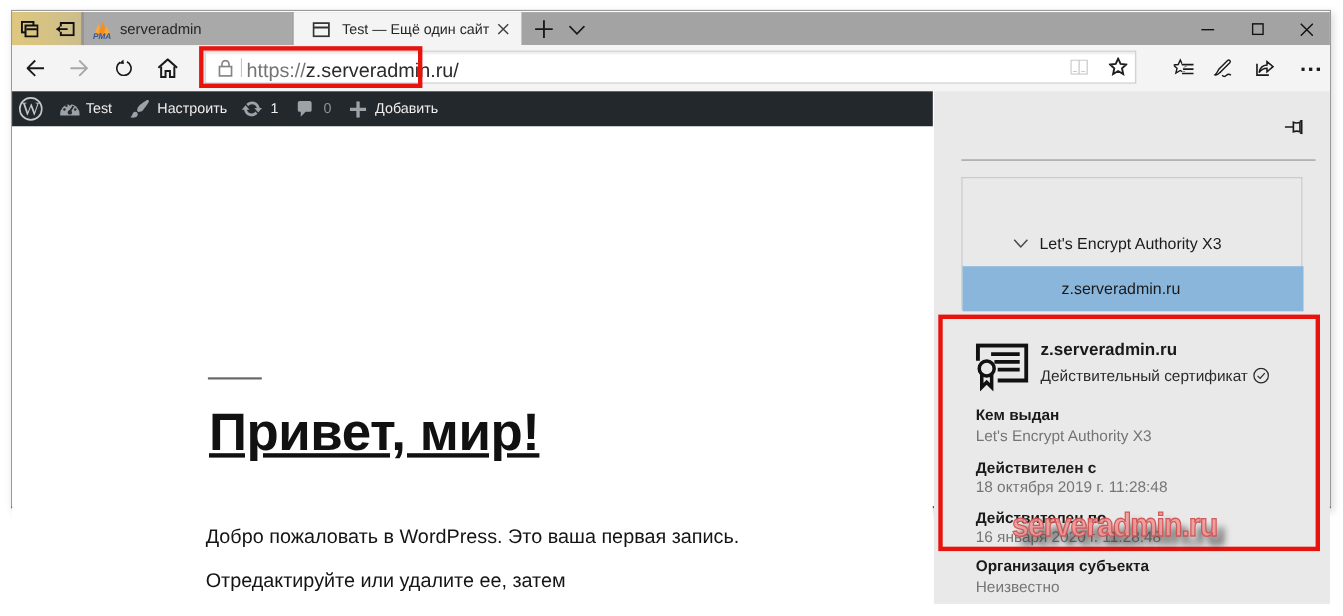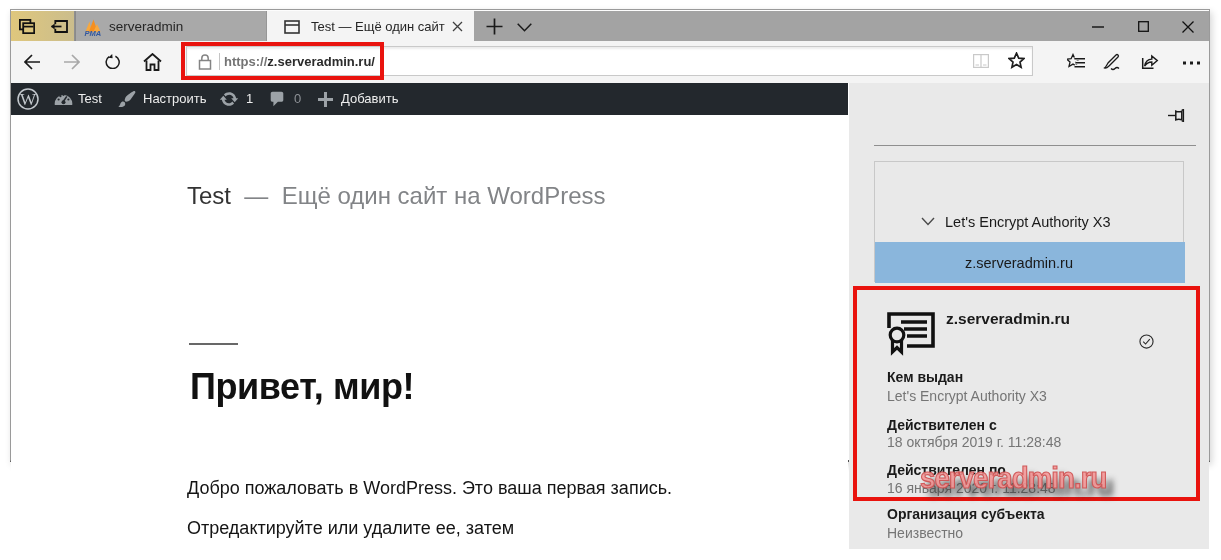--- a/index.html
+++ b/index.html
@@ -8,34 +8,34 @@
 #win { position:absolute; left:10px; top:9px; width:1200px; height:453px; background:#fff; border:1px solid #9a9a9a; border-bottom:2px solid #4e4e4e; box-shadow:2px 3px 7px rgba(0,0,0,0.16); }
 
 #tabbar { position:absolute; left:0; top:0; width:1198px; height:31px; background:#a3a3a3; border-top:1px solid #fdfdfd; }
 #aside { position:absolute; left:0; top:0; width:64px; height:31px; background:linear-gradient(to right,#dfc77d,#cbbd8c); border-right:1px solid #8f8f8f; }
 #tab1 { position:absolute; left:64px; top:0; width:192px; height:31px; background:#a9a9a9; border-left:1px solid #8a8a8a; border-right:1px solid #979797; }
 #tab2 { position:absolute; left:256px; top:0; width:207px; height:31px; background:#f4f4f4; }
 .tabtxt { font-size:13px; color:#262626; }
 
 #navbar { position:absolute; left:0; top:31px; width:1198px; height:42px; background:#f4f4f4; }
 #addr { position:absolute; left:175px; top:5px; width:847px; height:30px; background:#fff; border:1px solid #c9c9c9; box-shadow:inset 0 2px 2px rgba(0,0,0,0.08); }
-#urltxt { position:absolute; left:37px; top:7px; font-size:13px; color:#2b2b2b; white-space:nowrap;font-weight:bold; }
+#urltxt { position:absolute; left:37px; top:7px; font-size:18px; color:#2b2b2b; white-space:nowrap; }
 #urltxt .h { color:#747474; }
 
 #red1 { position:absolute; left:170px; top:32px; width:203px; height:38px; border:4px solid #e9130e; z-index:50; }
 #red2 { position:absolute; left:842px; top:276px; width:347px; height:215px; border:4px solid #e9130e; z-index:50; }
 
 #adminbar { position:absolute; left:0; top:73px; width:837px; height:32px; background:#23282d; color:#eee; font-size:13px; }
 .ab { position:absolute; top:0; height:32px; line-height:32px; white-space:nowrap; }
 
 #content { position:absolute; left:0; top:105px; width:837px; height:434px; background:#fff; }
 #sitetitle { position:absolute; left:176px; top:172px; font-size:24px; color:#333; white-space:nowrap; }
 #sitetitle .tag { color:#828487; }
 #hr1 { position:absolute; left:178px; top:333px; width:49px; height:2px; background:#686868; }
-#h1 { position:absolute; left:179px; top:356px; font-size:36px; font-weight:bold; letter-spacing:-0.4px; color:#111; }
+#h1 { position:absolute; left:179px; top:356px; font-size:48px; font-weight:bold; letter-spacing:-0.4px; color:#111;text-decoration:underline; }
 #para { position:absolute; left:176px; top:458px; width:545px; font-size:18px; line-height:40px; color:#141414; }
 
 #panel { position:absolute; left:838px; top:73px; width:360px; height:466px; background:#e9e9e9; }
 #ptitle { position:absolute; left:25px; top:21px; font-size:22px; color:#3c3c3c; }
 #psep { position:absolute; left:25px; top:62px; width:322px; height:1px; background:#8f8f8f; }
 #tree { position:absolute; left:25px; top:78px; width:310px; height:121px; border:1px solid #c8c8c8; border-bottom:none; }
 .trow { position:absolute; left:0; width:310px; height:40px; font-size:14.5px; color:#1a1a1a; }
 #trow3 { position:absolute; left:0; top:80px; width:310px; height:41px; background:#8ab6dc; font-size:14.5px; color:#1a1a1a; }
 .plabel { font-weight:bold; font-size:14px; color:#1a1a1a; position:absolute; left:38px; white-space:nowrap; }
 .pvalue { font-size:14px; color:#757575; position:absolute; left:38px; white-space:nowrap; }
@@ -176,21 +176,20 @@
       <path fill="#9ca2a7" d="M5 2h10c1.1 0 2 .9 2 2v7c0 1.1-.9 2-2 2h-4l-5 5v-5H5c-1.1 0-2-.9-2-2V4c0-1.1.9-2 2-2z"></path>
     </svg>
     <span class="ab" style="left:283px;color:#8d9196">0</span>
     <svg class="abs" style="left:307px;top:9px" width="15" height="15" viewBox="0 0 15 15">
       <path d="M6 0 L9 0 L9 6 L15 6 L15 9 L9 9 L9 15 L6 15 L6 9 L0 9 L0 6 L6 6 Z" fill="#9ca2a7"></path>
     </svg>
     <span class="ab" style="left:330px">Добавить</span>
   </div>
 
   <div id="content"></div>
-  <div id="sitetitle">Test <span class="tag">&nbsp;—&nbsp; Ещё один сайт на WordPress</span></div>
   <div id="hr1"></div>
   <div id="h1">Привет, мир!</div>
   <div id="para">Добро пожаловать в WordPress. Это ваша первая запись. Отредактируйте или удалите ее, затем</div>
 
   <div id="panel">
     <svg class="abs" style="left:319px;top:26px" width="18" height="13" viewBox="0 0 18 13">
       <path d="M0 6.5 L7.4 6.5" stroke="#1a1a1a" stroke-width="1.4"></path>
       <path d="M7.8 2.2 C10 3.1 11.6 3.1 13.8 2.2 L13.8 10.8 C11.6 9.9 10 9.9 7.8 10.8 Z" fill="none" stroke="#1a1a1a" stroke-width="1.5"></path>
       <path d="M13.8 1.2 L15.4 0.6 L15.4 12.4 L13.8 11.8" fill="none" stroke="#1a1a1a" stroke-width="1.4"></path>
     </svg>
@@ -207,20 +206,21 @@
         </div>
     </div>
 
     <svg class="abs" style="left:38px;top:229px" width="48" height="44" viewBox="0 0 48 44">
       <path d="M2 16 L2 2 L46 2 L46 34 L20 34" fill="none" stroke="#111" stroke-width="3.6"></path>
       <path d="M14 10 L40 10 M17 17 L40 17 M20 24 L40 24" stroke="#111" stroke-width="3.4"></path>
       <circle cx="10" cy="23" r="6.8" fill="none" stroke="#111" stroke-width="3.2"></circle>
       <path d="M5.5 28 L5.5 40 L10 35.5 L14.5 40 L14.5 28" fill="none" stroke="#111" stroke-width="3.2"></path>
     </svg>
     <div class="abs" style="left:97px;top:227px;font-size:15.5px;font-weight:bold;color:#1a1a1a">z.serveradmin.ru</div>
+    <div class="abs" style="left:97px;top:250px;font-size:14px;color:#2b2b2b">Действительный сертификат</div>
     <svg class="abs" style="left:290px;top:251px" width="15" height="15" viewBox="0 0 16 16">
       <circle cx="8" cy="8" r="7" fill="none" stroke="#2b2b2b" stroke-width="1.2"></circle>
       <path d="M4.5 8.2 L7 10.7 L11.5 5.5" fill="none" stroke="#2b2b2b" stroke-width="1.2"></path>
     </svg>
     <div class="plabel" style="top:286px">Кем выдан</div>
     <div class="pvalue" style="top:305px">Let's Encrypt Authority X3</div>
     <div class="plabel" style="top:334px">Действителен с</div>
     <div class="pvalue" style="top:351px">18 октября 2019 г. 11:28:48</div>
     <div class="plabel" style="top:379px">Действителен по</div>
     <div class="pvalue" style="top:397px">16 января 2020 г. 11:28:48</div>

